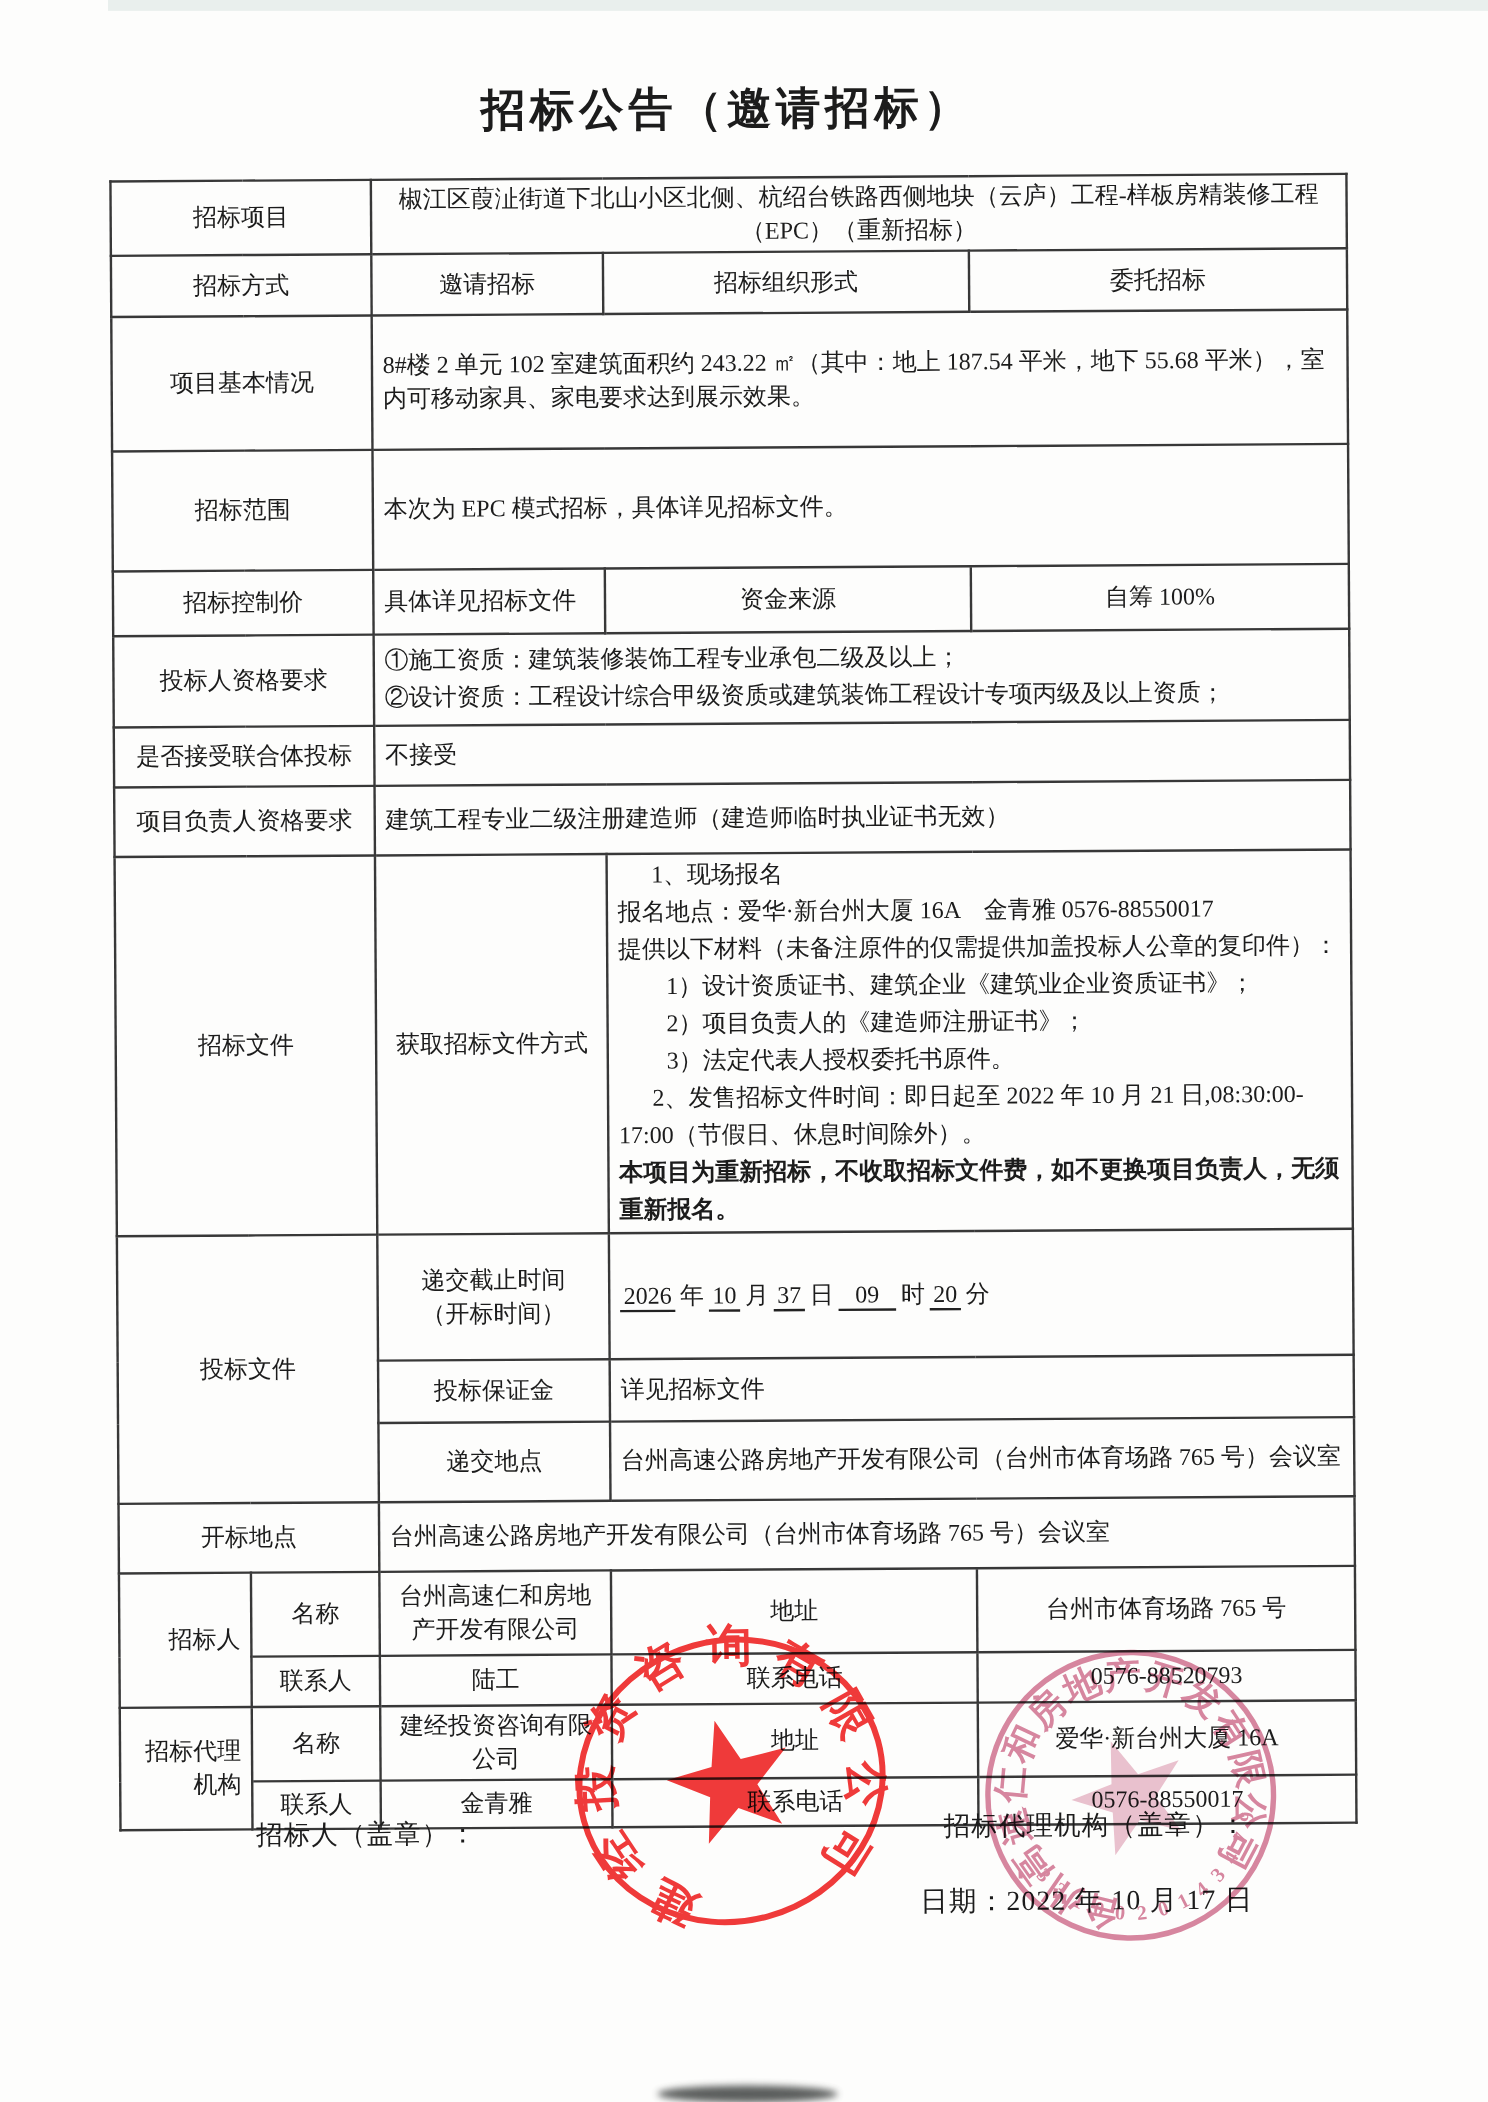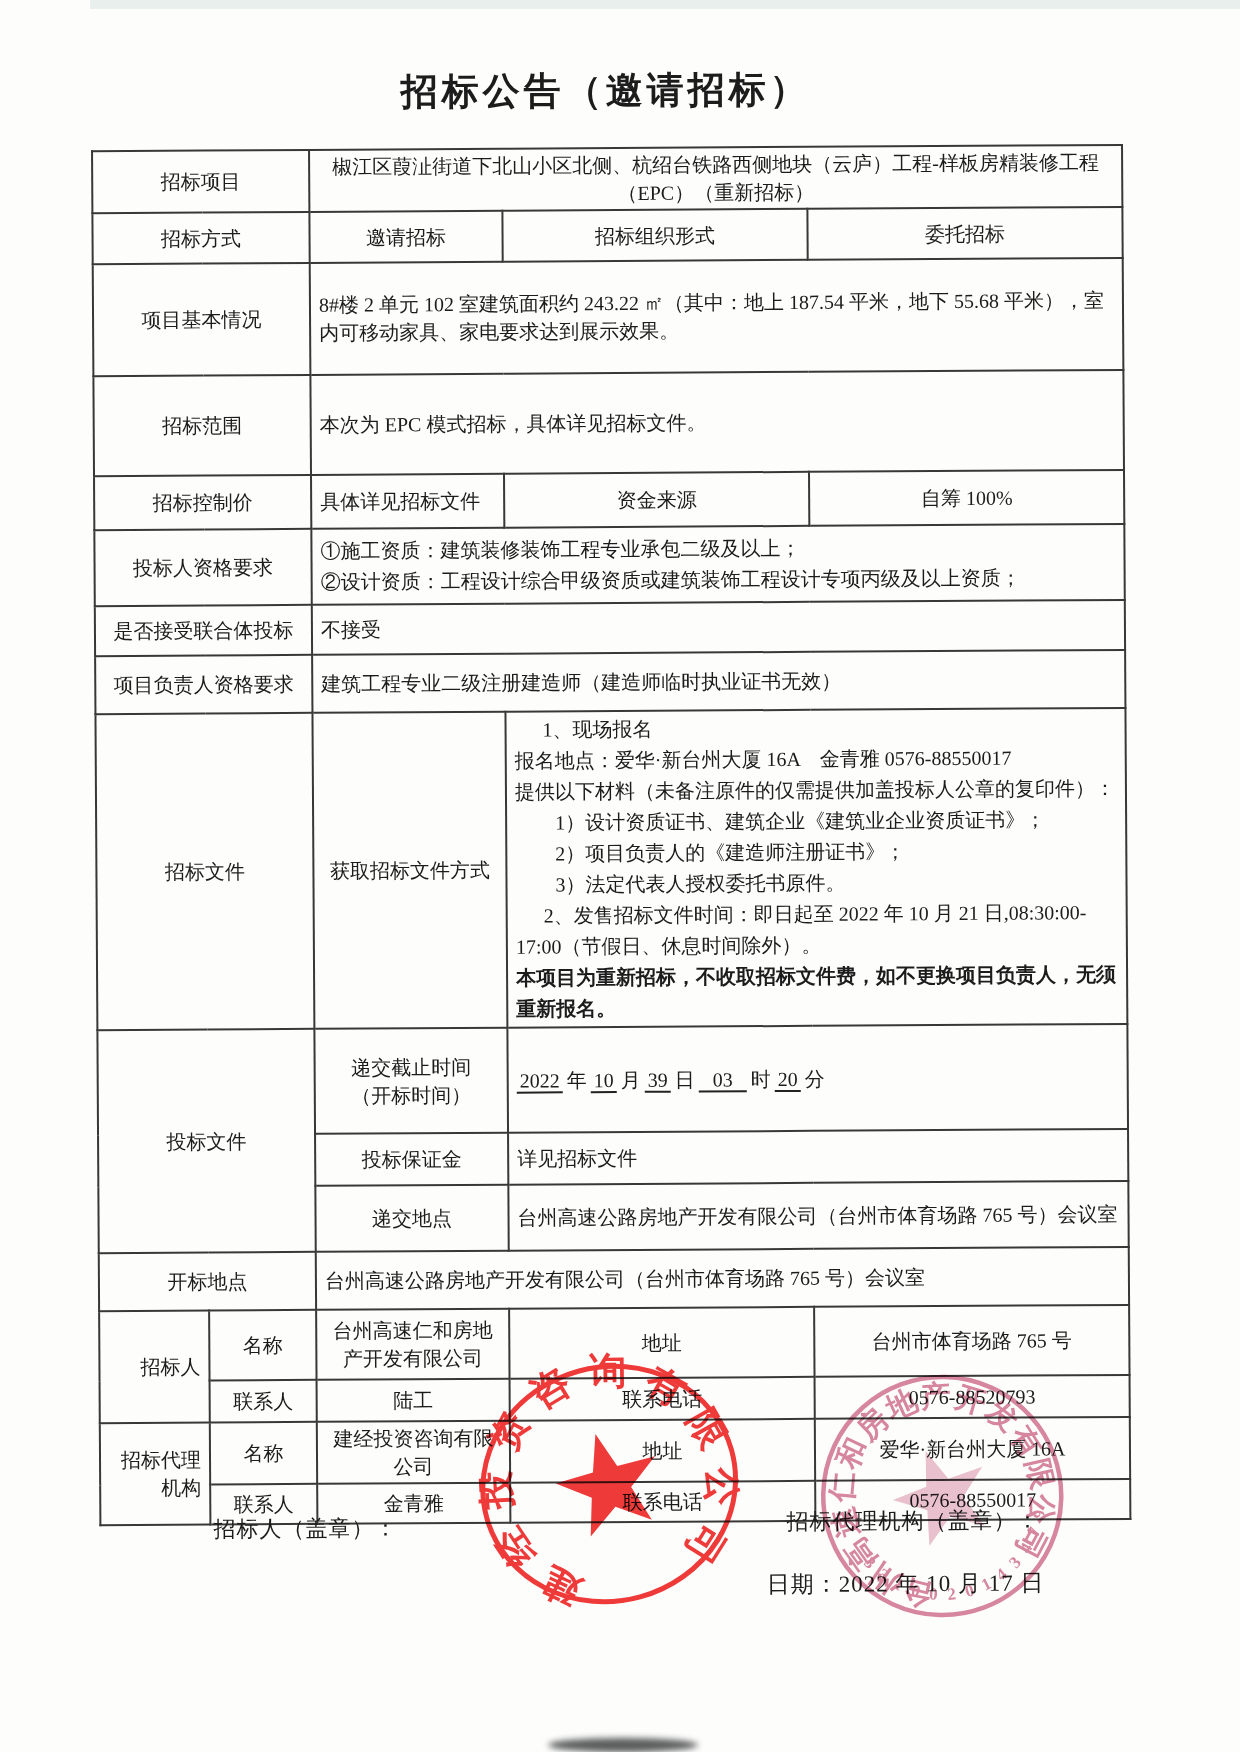--- a/index.html
+++ b/index.html
@@ -131,21 +131,21 @@
         </td>
       </tr>
 
       <tr class="r10a">
         <td colspan="2" rowspan="3" class="lbl">投标文件</td>
         <td class="lbl">
           <div>递交截止时间</div>
           <div>（开标时间）</div>
         </td>
         <td colspan="2" class="lft">
-          <span class="u">2022</span><span class="du-sep">年</span><span class="u">10</span><span class="du-sep">月</span><span class="u">39</span><span class="du-sep">日</span><span class="u-wide">03</span><span class="du-sep">时</span><span class="u">20</span><span class="du-sep">分</span>
+          <span class="u">2026</span><span class="du-sep">年</span><span class="u">10</span><span class="du-sep">月</span><span class="u">37</span><span class="du-sep">日</span><span class="u-wide">09</span><span class="du-sep">时</span><span class="u">20</span><span class="du-sep">分</span>
         </td>
       </tr>
       <tr class="r10b">
         <td class="lbl">投标保证金</td>
         <td colspan="2" class="lft">详见招标文件</td>
       </tr>
       <tr class="r10c">
         <td class="lbl">递交地点</td>
         <td colspan="2" class="lft">台州高速公路房地产开发有限公司（台州市体育场路 765 号）会议室</td>
       </tr>

